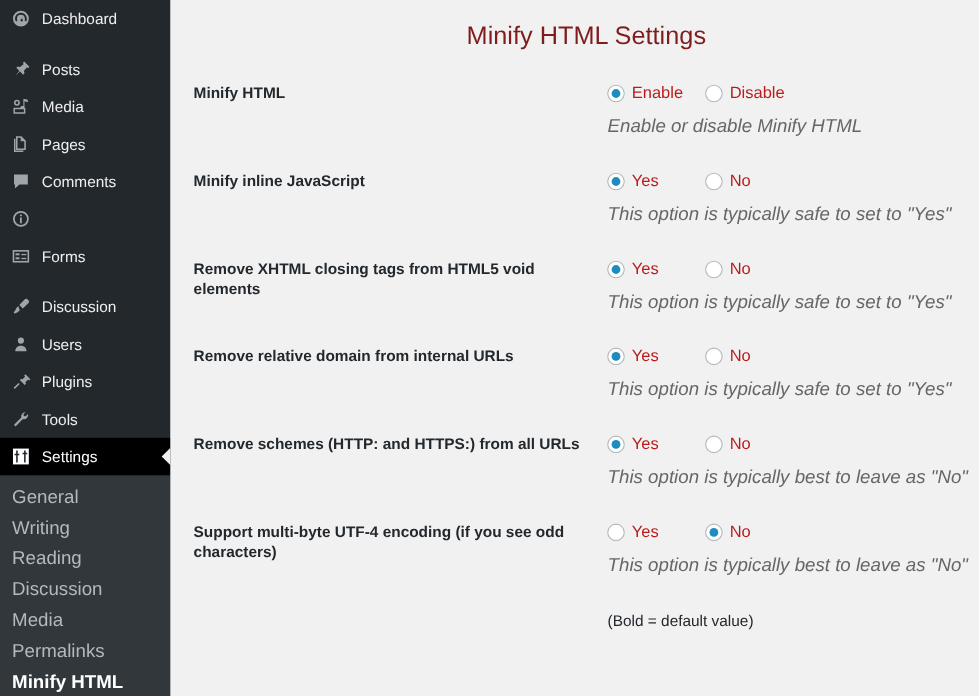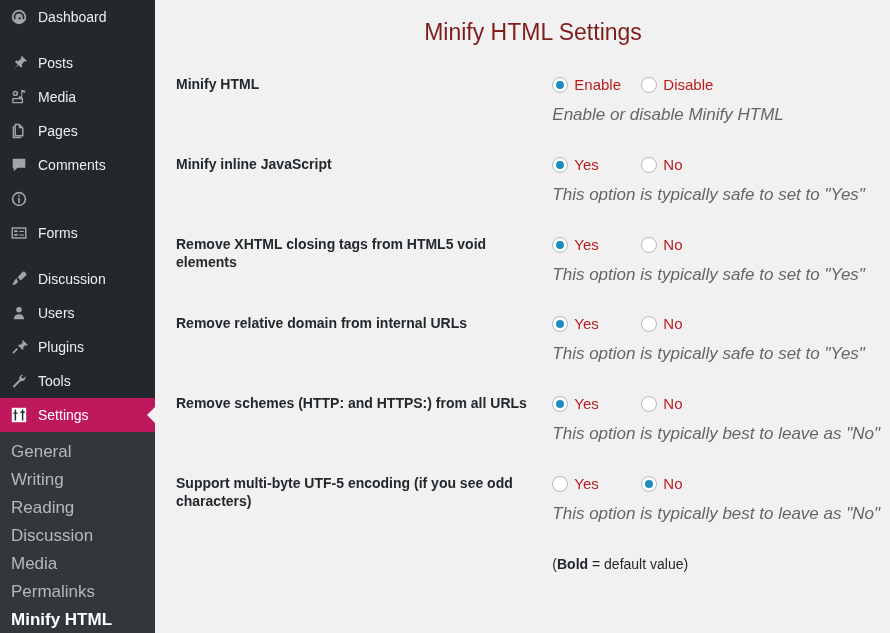--- a/index.html
+++ b/index.html
@@ -29,21 +29,21 @@
     padding-left: 9px;
     color: #eee;
     font-size: 14px;
     line-height: 34px;
     position: relative;
     cursor: pointer;
   }
   .menu-item .mlabel { margin-left: 9px; color: #eeeeee; white-space: nowrap; }
   .menu-gap { height: 12px; }
   .menu-item.current {
-    background: #be185d;
+    background: #000000;
     color: #fff;
   }
   .menu-item.current .mlabel { color: #fff; font-weight: 400; }
   .menu-item.current .arrow {
     position: absolute;
     right: 0; top: 50%;
     margin-top: -8px;
     width: 0; height: 0;
     border-top: 8px solid transparent;
     border-bottom: 8px solid transparent;
@@ -151,21 +151,21 @@
     color: #666;
     margin-top: 8px;
     line-height: 1.4;
     white-space: nowrap;
   }
   .footnote {
     font-size: 14px;
     color: #23282d;
     padding: 2px 0 0 0;
   }
-  .footnote b { font-weight: bold; }
+  .footnote b { font-weight: normal; }
 </style>
 </head>
 <body>
 
 <div id="app">
 
   <div id="sidebar">
     <div id="menu-list">
         <div class="menu-item">
           <span class="icon">
@@ -361,21 +361,21 @@
                 </label>
                 <label class="radio-opt">
                   <span class="radio-mark"></span>
                   <span class="radio-text">No</span>
                 </label>
               </div>
               <div class="desc">This option is typically best to leave as "No"</div>
             </td>
           </tr>
           <tr>
-            <td class="label-cell">Support multi-byte UTF-5 encoding (if you see odd characters)</td>
+            <td class="label-cell">Support multi-byte UTF-4 encoding (if you see odd characters)</td>
             <td class="control-cell">
               <div class="radio-row">
                 <label class="radio-opt first">
                   <span class="radio-mark"></span>
                   <span class="radio-text">Yes</span>
                 </label>
                 <label class="radio-opt checked">
                   <span class="radio-mark"></span>
                   <span class="radio-text">No</span>
                 </label>

